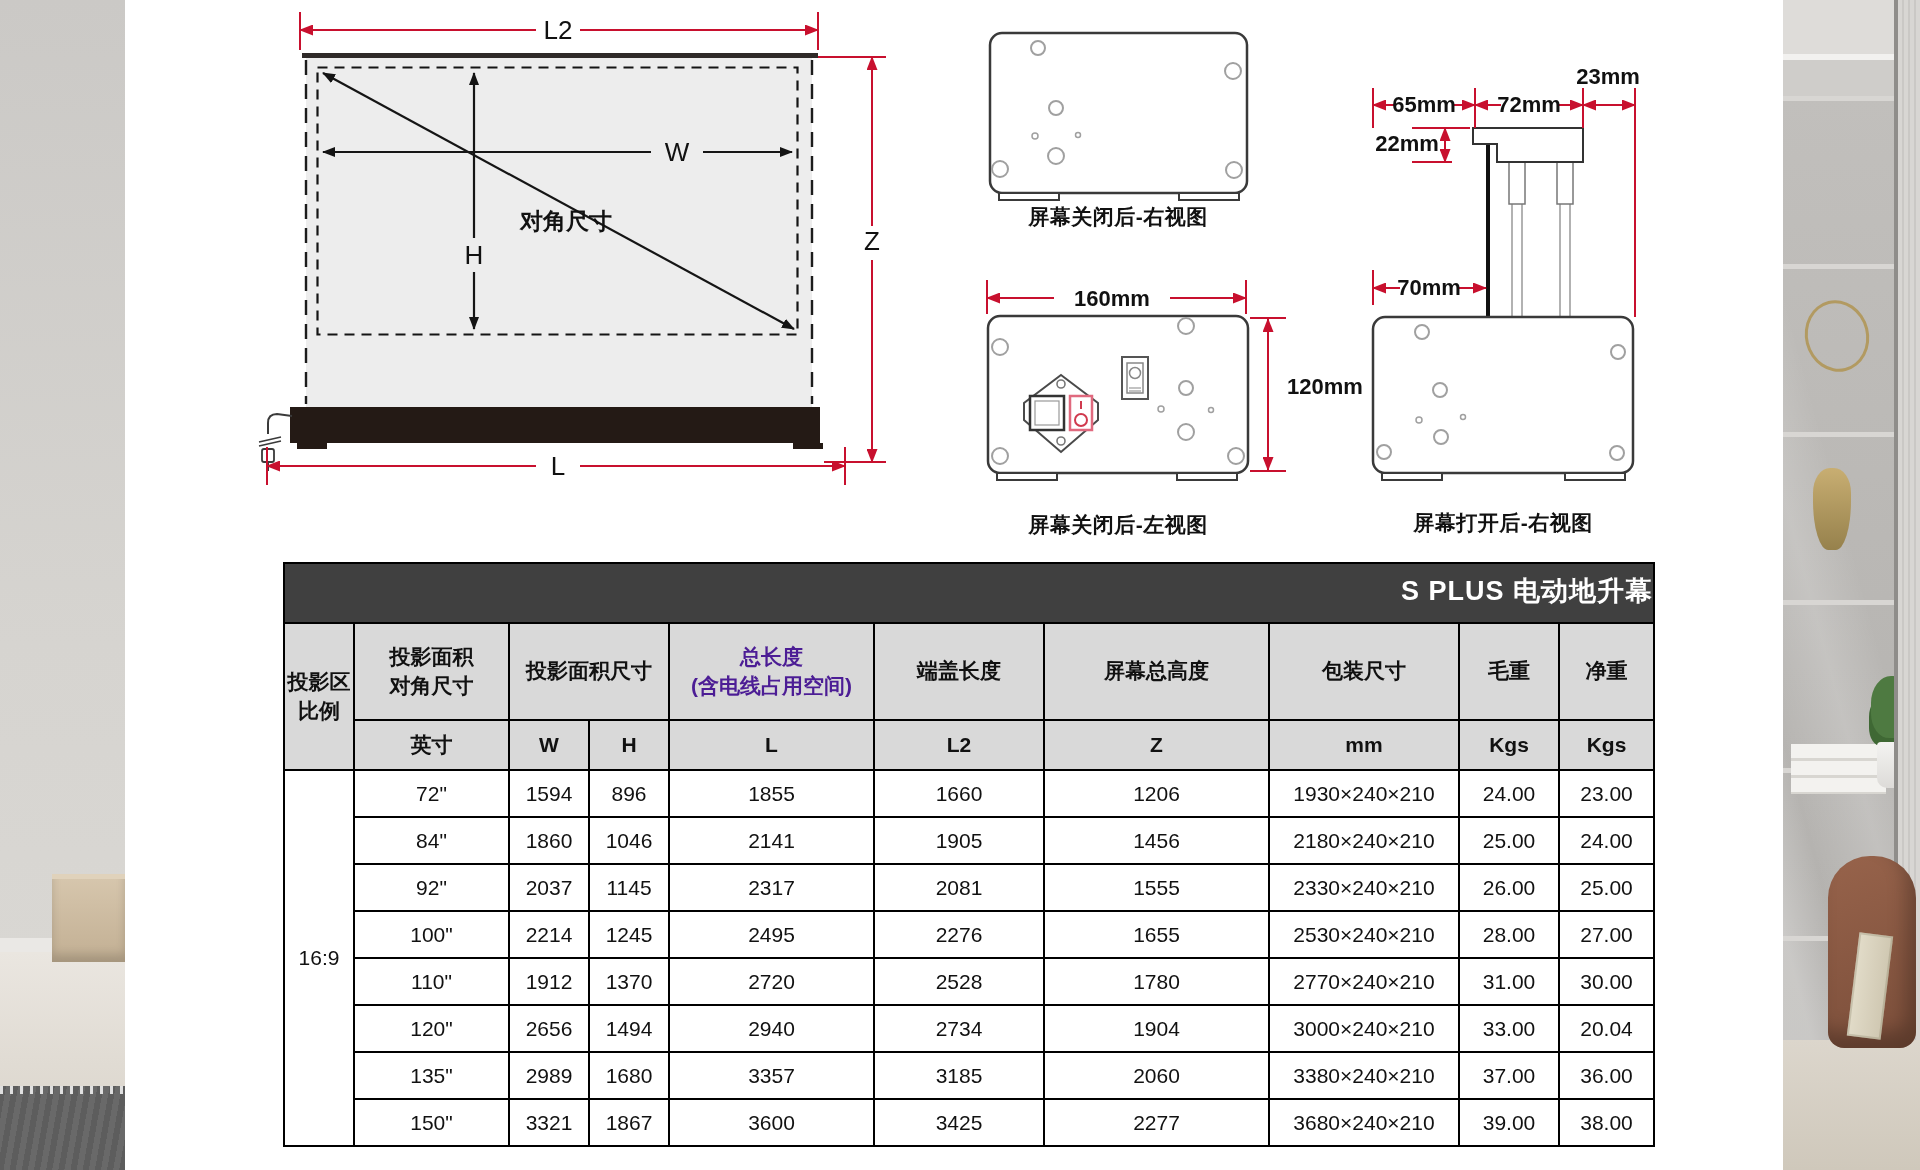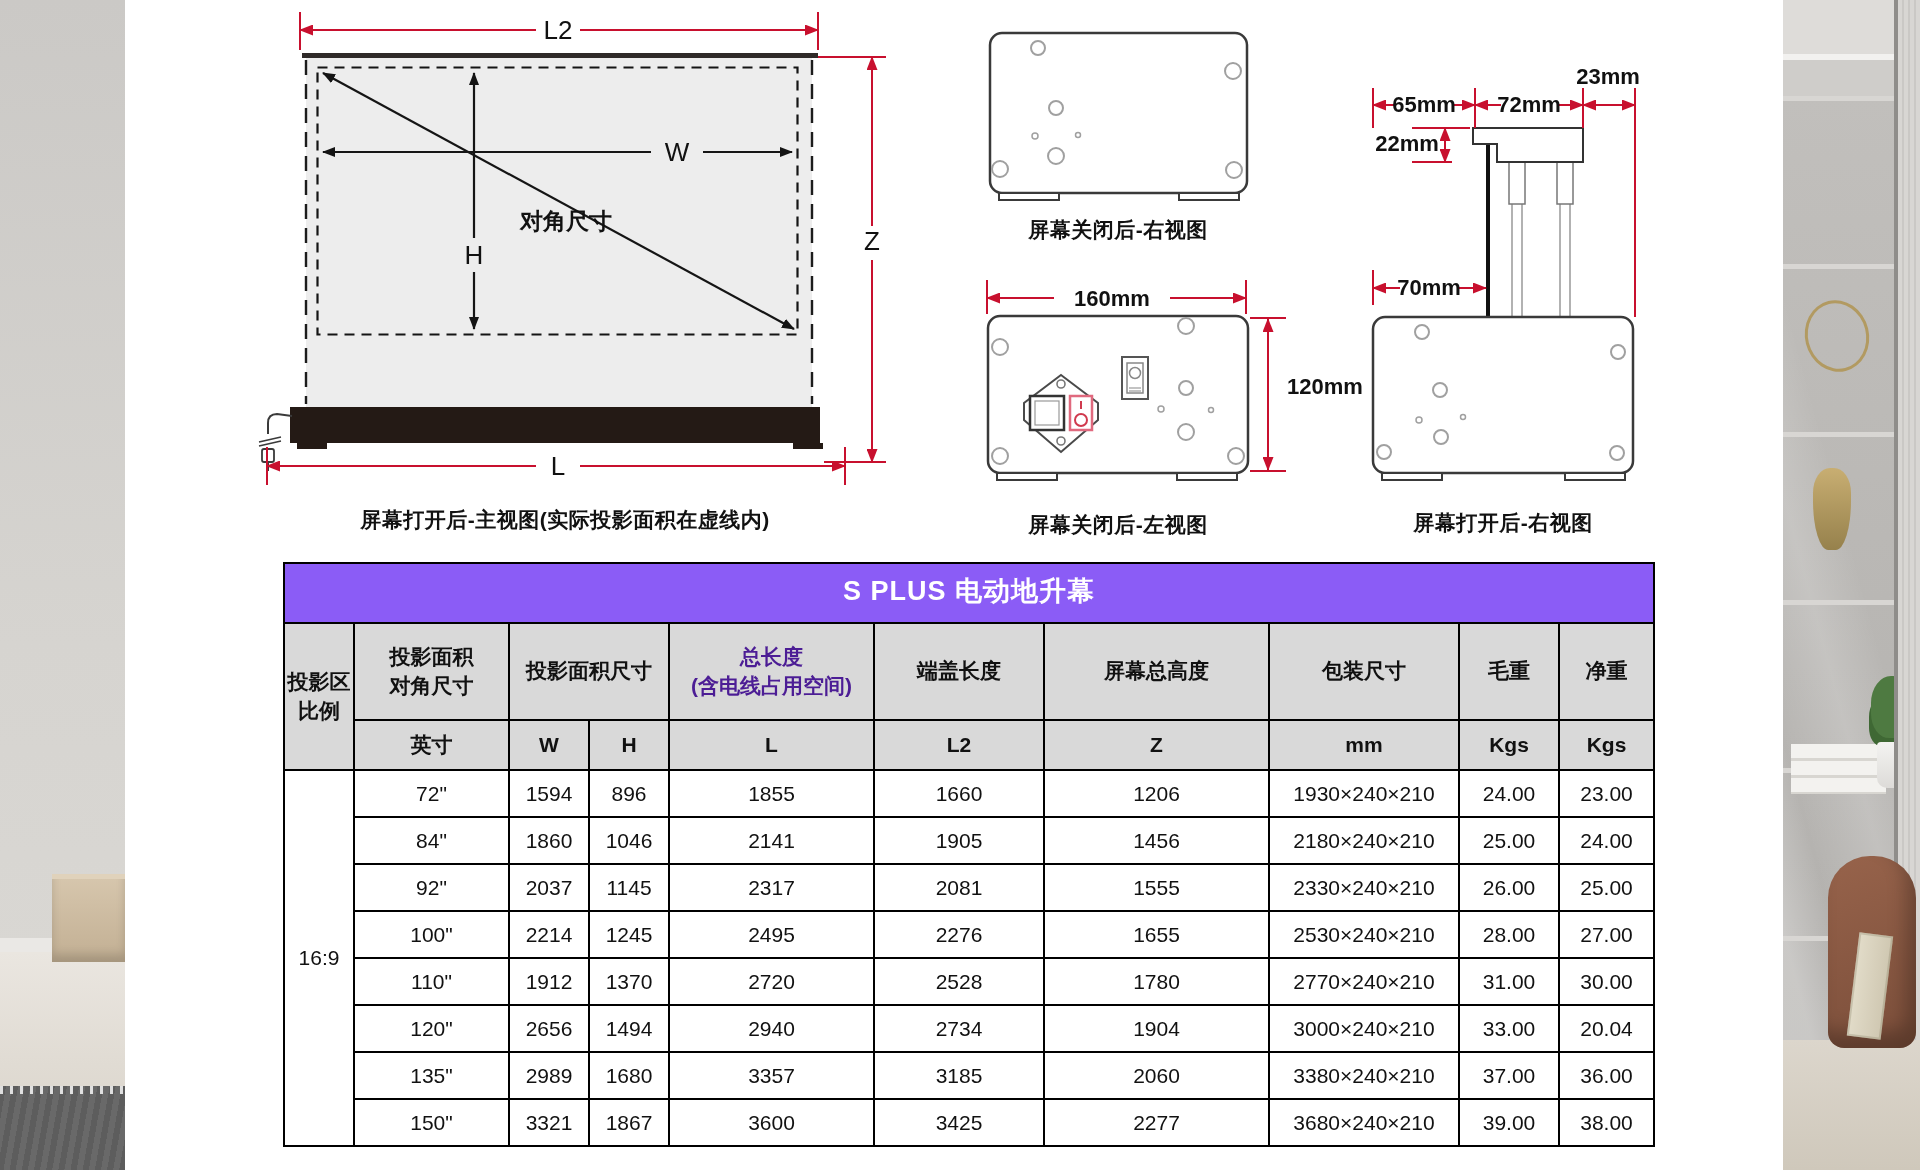--- a/index.html
+++ b/index.html
@@ -57,21 +57,21 @@
   
   .cap { position:absolute; font-size:21px; font-weight:600; color:#111; text-align:center; letter-spacing:.5px; }
 
   svg.diagrams { position:absolute; left:0; top:0; pointer-events:none; }
   svg .dimtxt { font-family:"Liberation Sans",sans-serif; font-size:26px; fill:#111; font-weight:500; }
   svg .mmtxt  { font-family:"Liberation Sans",sans-serif; font-size:22px; fill:#111; font-weight:600; }
   svg .cjktxt { font-family:"Liberation Sans",sans-serif; font-size:23px; fill:#111; font-weight:600; }
 
   
   .spec { position:absolute; left:283px; top:562px; width:1372px; }
-  .tbl-title { background:#8b5cf6; color:#fff; text-align:center; padding:9px 11px 13px;
+  .tbl-title { background:#404040; color:#fff; text-align:right; padding:9px 0 13px;
                border:2px solid #000; border-bottom:none; }
   .tbl-title .t1 { font-size:27px; font-weight:700; letter-spacing:1px; }
   .tbl-title .t2 { font-size:25px; font-weight:700; margin-top:5px; letter-spacing:1px; }
   table.spec-tbl { border-collapse:collapse; table-layout:fixed; width:100%; background:#fff; }
   .spec-tbl th, .spec-tbl td { border:2px solid #000; text-align:center; vertical-align:middle;
                color:#111; padding:0; overflow:hidden; }
   .spec-tbl thead th { background:#d9d9d9; font-size:21px; font-weight:600; line-height:1.35; }
   .spec-tbl tr.h1 th { height:95px; }
   .spec-tbl tr.h2 th { height:48px; }
   .spec-tbl tbody td { height:45px; font-size:21px; font-weight:500; }
@@ -274,22 +274,21 @@
       <text class="mmtxt" x="1407" y="151" text-anchor="middle">22mm</text>
       <g stroke="#c8102e" stroke-width="2">
         <path d="M1373,270 V305"></path>
         <line x1="1373" y1="288" x2="1486" y2="288" marker-start="url(#mr)" marker-end="url(#mr)"></line>
       </g>
       <rect x="1400" y="275" width="57" height="25" fill="#fff"></rect>
       <text class="mmtxt" x="1429" y="295" text-anchor="middle">70mm</text>
     </g>
   </svg>
 
-  <div class="cap" style="left:265px; top:506px; width:600px;">屏幕打开后-主视图(实际投影面积在虚线内)</div>
-  <div class="cap" style="left:993px; top:216px; width:250px;">屏幕关闭后-右视图</div>
+  <div class="cap" style="left:993px; top:203px; width:250px;">屏幕关闭后-右视图</div>
   <div class="cap" style="left:993px; top:511px; width:250px;">屏幕关闭后-左视图</div>
   <div class="cap" style="left:1378px; top:509px; width:250px;">屏幕打开后-右视图</div>
 
   <div class="spec">
     <div class="tbl-title">
       <div class="t1">S PLUS 电动地升幕</div>
     </div>
     <table class="spec-tbl">
       <colgroup>
         <col style="width:70px">

